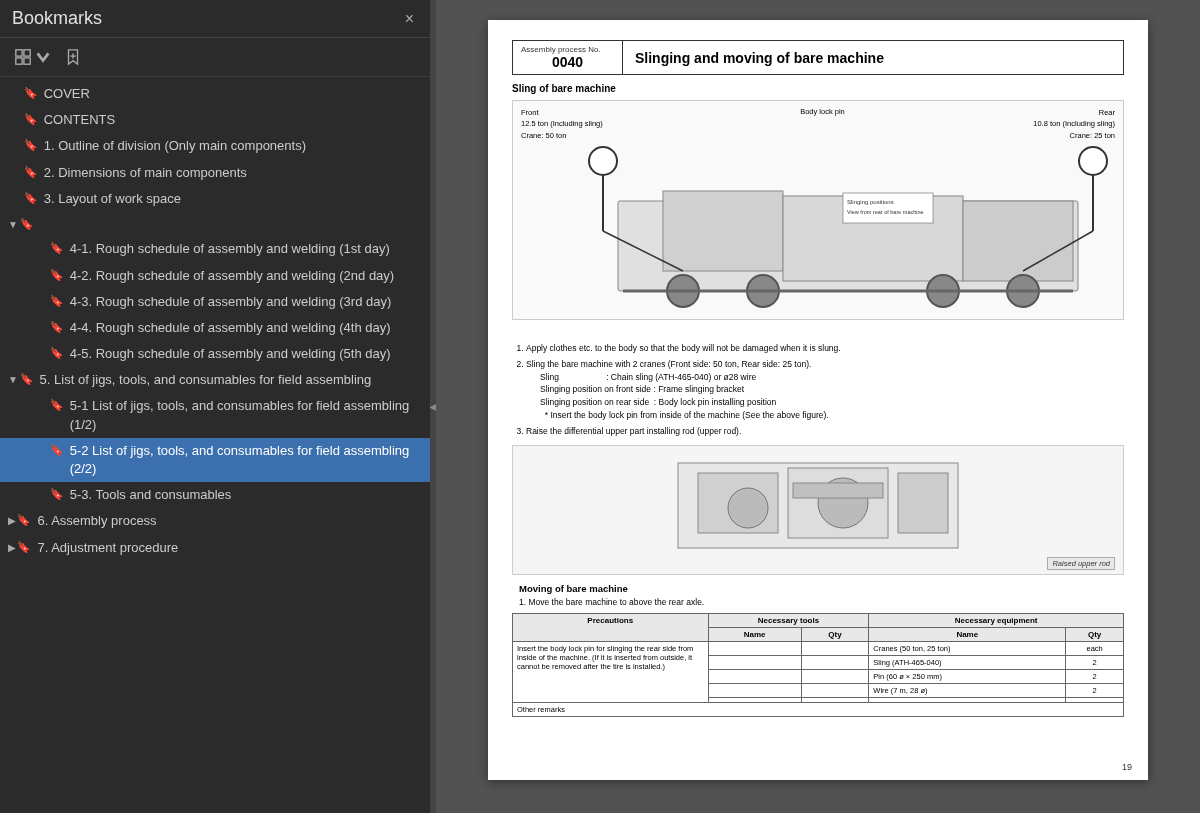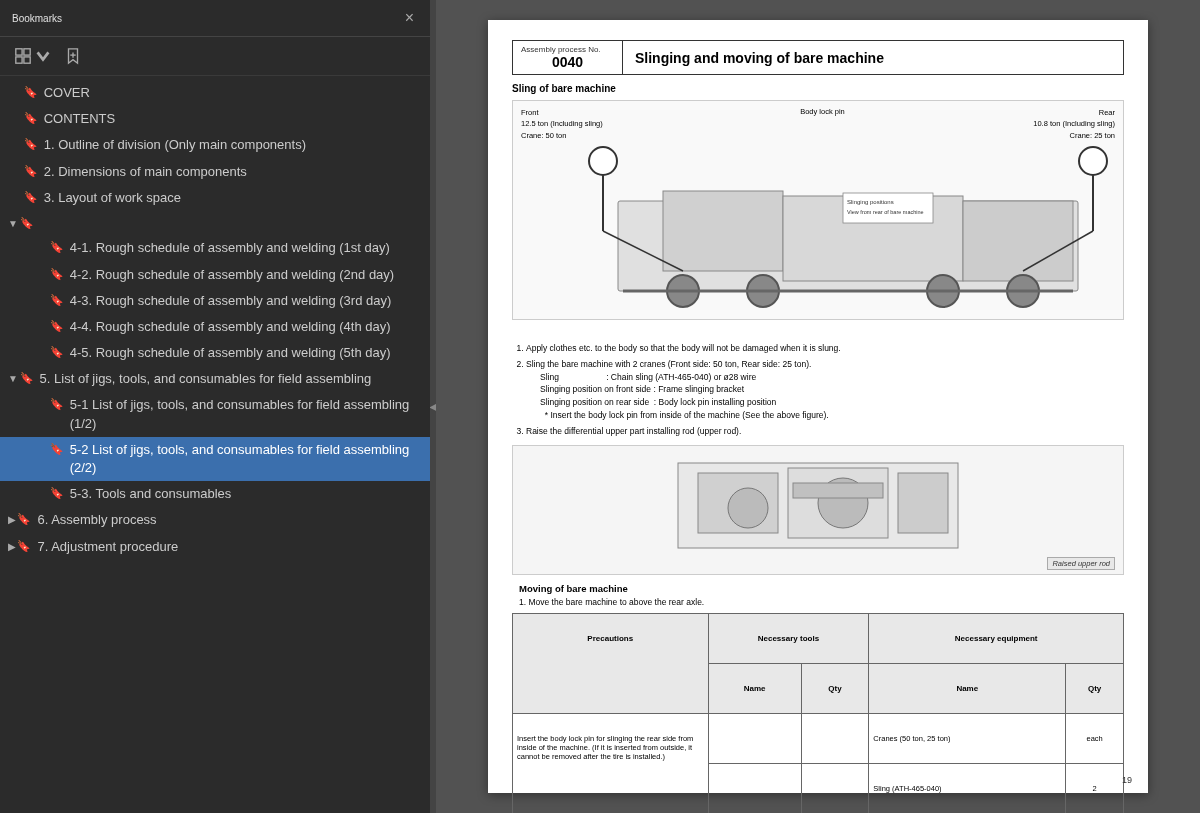--- a/index.html
+++ b/index.html
@@ -28,21 +28,21 @@
       align-items: center;
       justify-content: space-between;
       padding: 8px 12px;
       background: #2b2b2b;
       border-bottom: 1px solid #444;
       min-height: 36px;
     }
 
     .bookmarks-title {
       color: #e0e0e0;
-      font-size: 10px;
+      font-size: 18px;
       font-weight: 400;
     }
 
     .close-btn {
       color: #aaa;
       cursor: pointer;
       font-size: 16px;
       background: none;
       border: none;
       line-height: 1;
@@ -298,21 +298,21 @@
 
     
     .bottom-table {
       width: 100%;
       border-collapse: collapse;
       font-size: 8px;
     }
 
     .bottom-table th, .bottom-table td {
       border: 1px solid #666;
-      padding: 20px 4px;
+      padding: 2px 4px;
       vertical-align: top;
     }
 
     .bottom-table th {
       background: #e8e8e8;
       text-align: center;
       font-weight: bold;
     }
 
     .bottom-table td {

